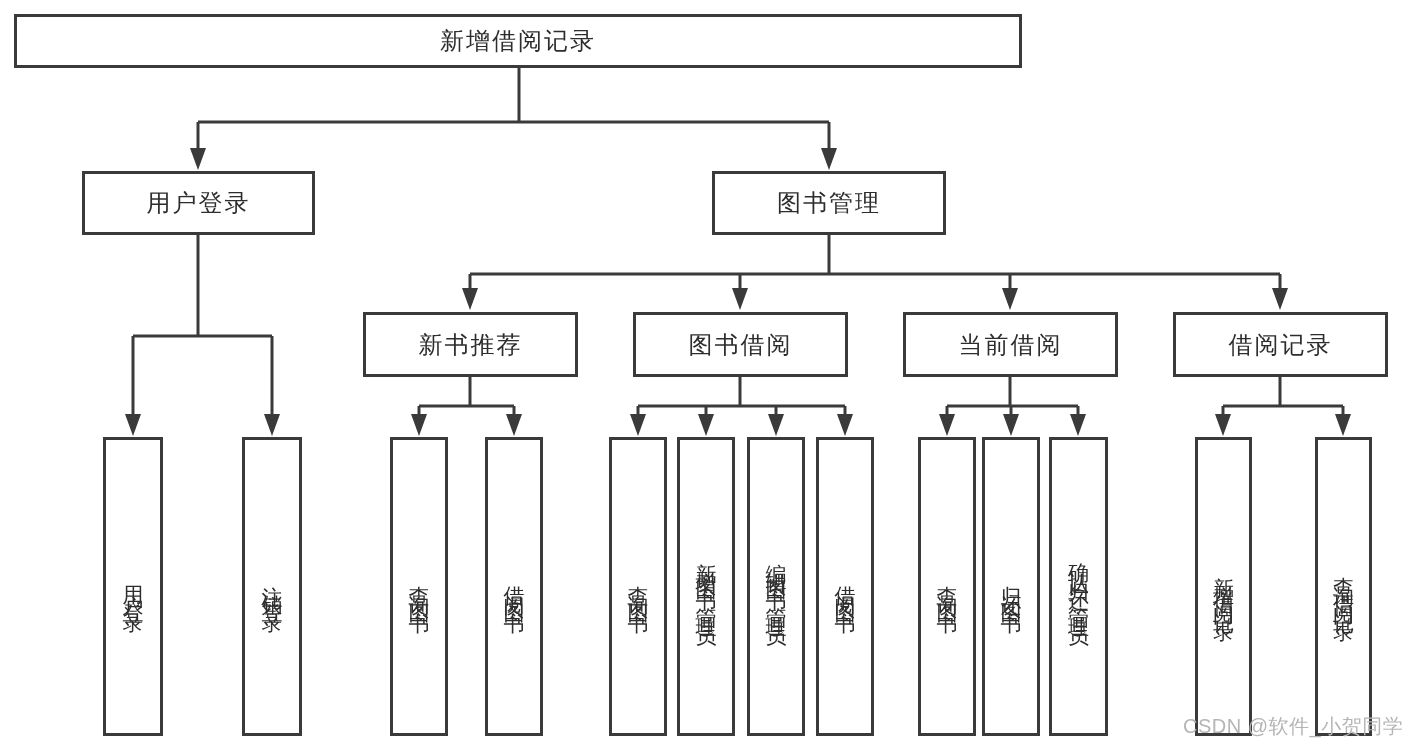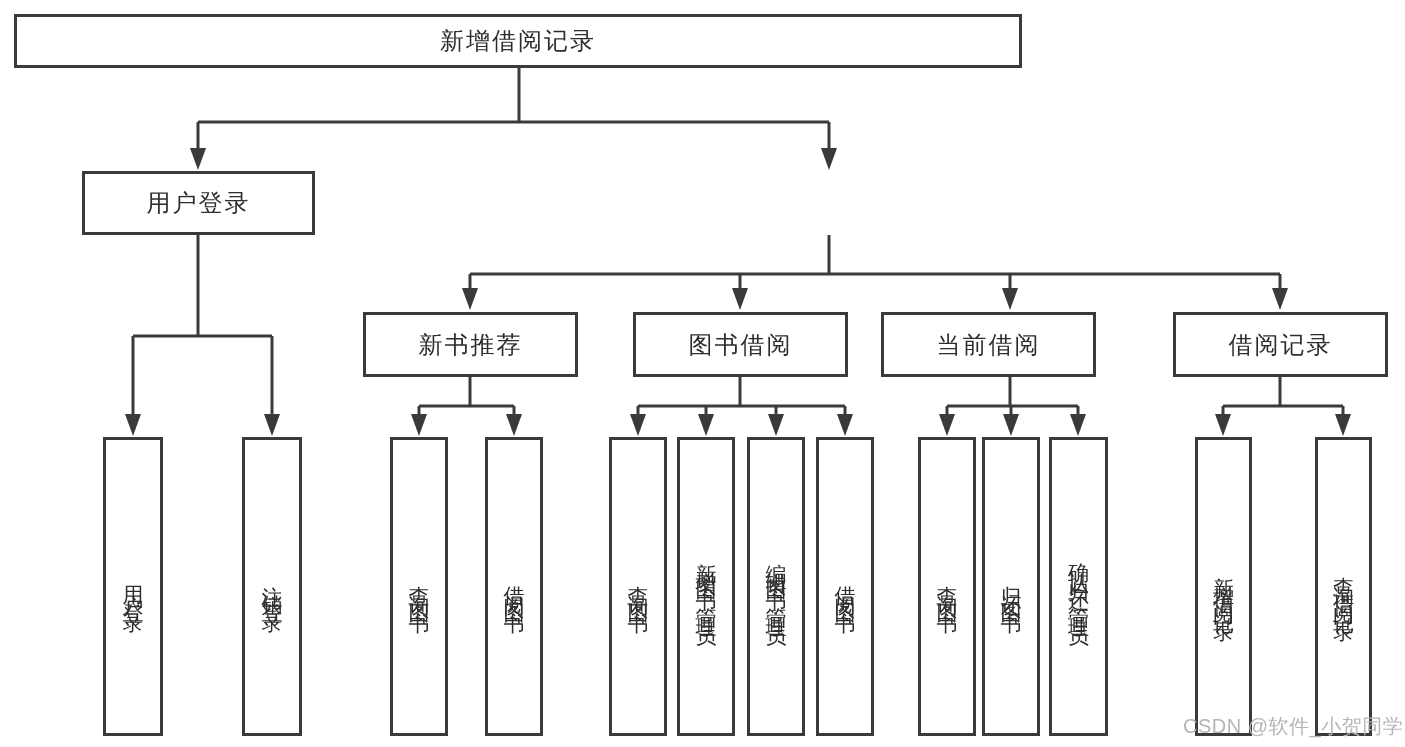--- a/index.html
+++ b/index.html
@@ -39,21 +39,21 @@
   }
   
   #node-root{left:14px;top:14px;width:1008px;height:54px;}
   
   #node-user-login{left:82px;top:171px;width:233px;height:64px;}
   #node-book-mgmt{left:712px;top:171px;width:234px;height:64px;}
   
   .lvl3{top:312px;height:65px;width:215px;}
   #node-new-book-rec{left:363px;}
   #node-book-borrow{left:633px;}
-  #node-current-borrow{left:881px;text-align:center;}
+  #node-current-borrow{left:903px;text-align:center;}
   #node-borrow-record{left:1173px;}
   
   #leaf-user-login{left:103px;width:60px;}
   #leaf-logout{left:242px;width:60px;}
   #leaf-nbr-query{left:390px;}
   #leaf-nbr-borrow{left:485px;}
   #leaf-bb-query{left:609px;}
   #leaf-bb-add{left:677px;}
   #leaf-bb-edit{left:747px;}
   #leaf-bb-borrow{left:816px;}
@@ -151,20 +151,23 @@
     </g>
   </svg>
 
   <div class="box" id="node-root">
     <span class="hlabel">新增借阅记录</span>
   </div>
 
   <div class="box" id="node-user-login">
     <span class="hlabel">用户登录</span>
   </div>
+  <div class="box" id="node-book-mgmt">
+    <span class="hlabel">图书管理</span>
+  </div>
 
   <div class="box lvl3" id="node-book-borrow">
     <span class="hlabel">图书借阅</span>
   </div>
   <div class="box lvl3" id="node-new-book-rec">
     <span class="hlabel">新书推荐</span>
   </div>
   <div class="box lvl3" id="node-current-borrow">
     <span class="hlabel">当前借阅</span>
   </div>

